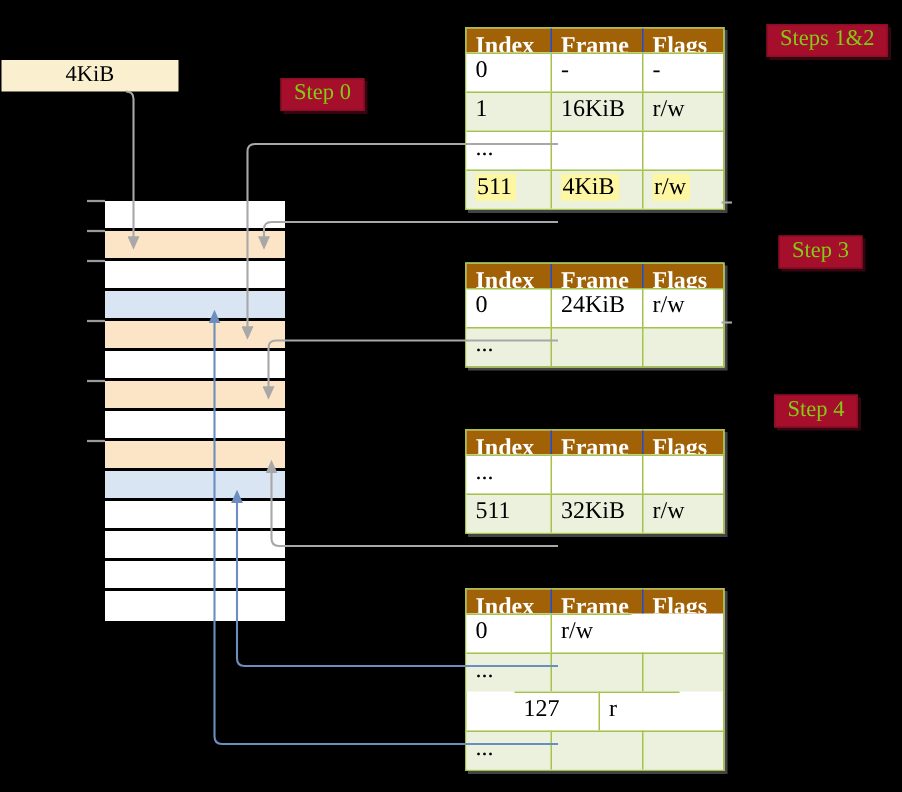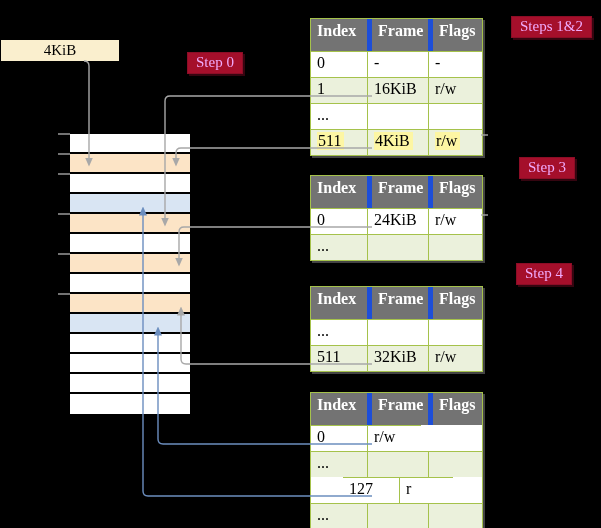--- a/index.html
+++ b/index.html
@@ -8,42 +8,42 @@
     font-family:"Liberation Serif","DejaVu Serif",serif;
   }
   
   .node4kib{
     position:absolute;left:1px;top:40px;width:118px;height:21px;
     background:#faefce;color:#000;font-size:15px;
     display:flex;align-items:center;justify-content:center;
   }
   
   .badge{
-    position:absolute;background:#a50f2b;color:#f0abfc;font-size:15px;
+    position:absolute;background:#a50f2b;color:#84cc16;font-size:15px;
     padding:1px 8px 2px 8px;border:1px solid #8c0d26;
     box-shadow:2px 2px 0 #350510;white-space:nowrap;
   }
   #badge-step0 {left:187px;top:52px;}
   #badge-steps12{left:511px;top:16px;}
   #badge-step3 {left:519px;top:157px;}
   #badge-step4 {left:516px;top:263px;}
   
   .ptable{
     position:absolute;left:310px;width:171px;background:#fff;
     border:1px solid #a5c24b;box-shadow:2px 2px 0 rgba(150,150,150,.45);
   }
   .trow{display:flex;height:26px;}
-  .trow.head{background:#737373;height:32px;}
+  .trow.head{background:#a16207;height:16px;}
   .tcell{
     box-sizing:border-box;padding:2px 0 0 6px;font-size:16px;color:#000;
     overflow:hidden;white-space:nowrap;border-left:1px solid #a5c24b;
   }
   .tcell:first-child{border-left:none;}
   .trow.head .tcell{
-    color:#fff;font-weight:bold;border-left:5px solid #1d4ed8;padding-top:3px;
+    color:#fff;font-weight:bold;border-left:1px solid #1d4ed8;padding-top:3px;
   }
   .trow.head .tcell:first-child{border-left:none;}
   .trow.body .tcell{border-top:1px solid #a5c24b;}
   .rowbg-green .tcell{background:#ebf1dc;}
   .rowbg-white .tcell{background:#ffffff;}
   .hl{background:#fdf6a3;padding:0 3px 1px 1px;}
   
   #memory-column{position:absolute;left:70px;top:134px;width:120px;}
   .mrow{height:20px;box-sizing:border-box;border-bottom:2px solid #000;}
   .mrow:last-child{border-bottom:none;}

